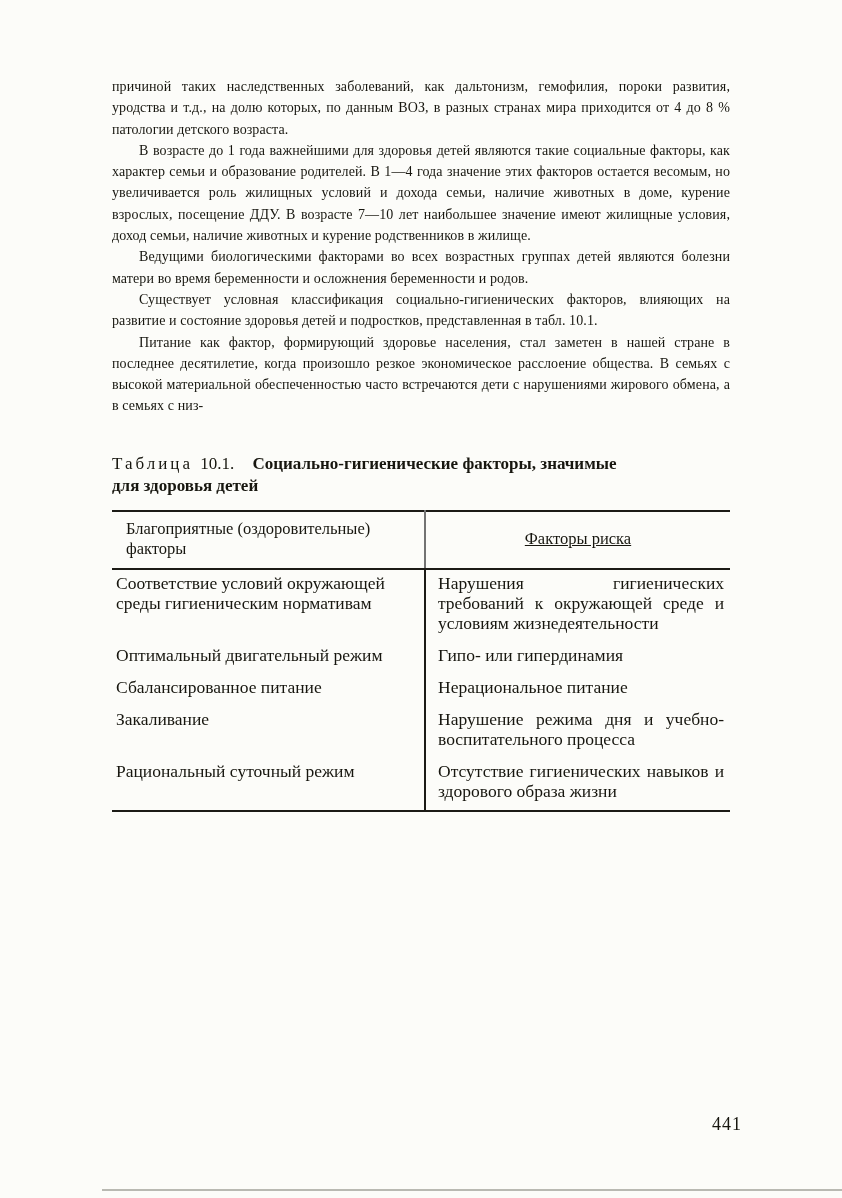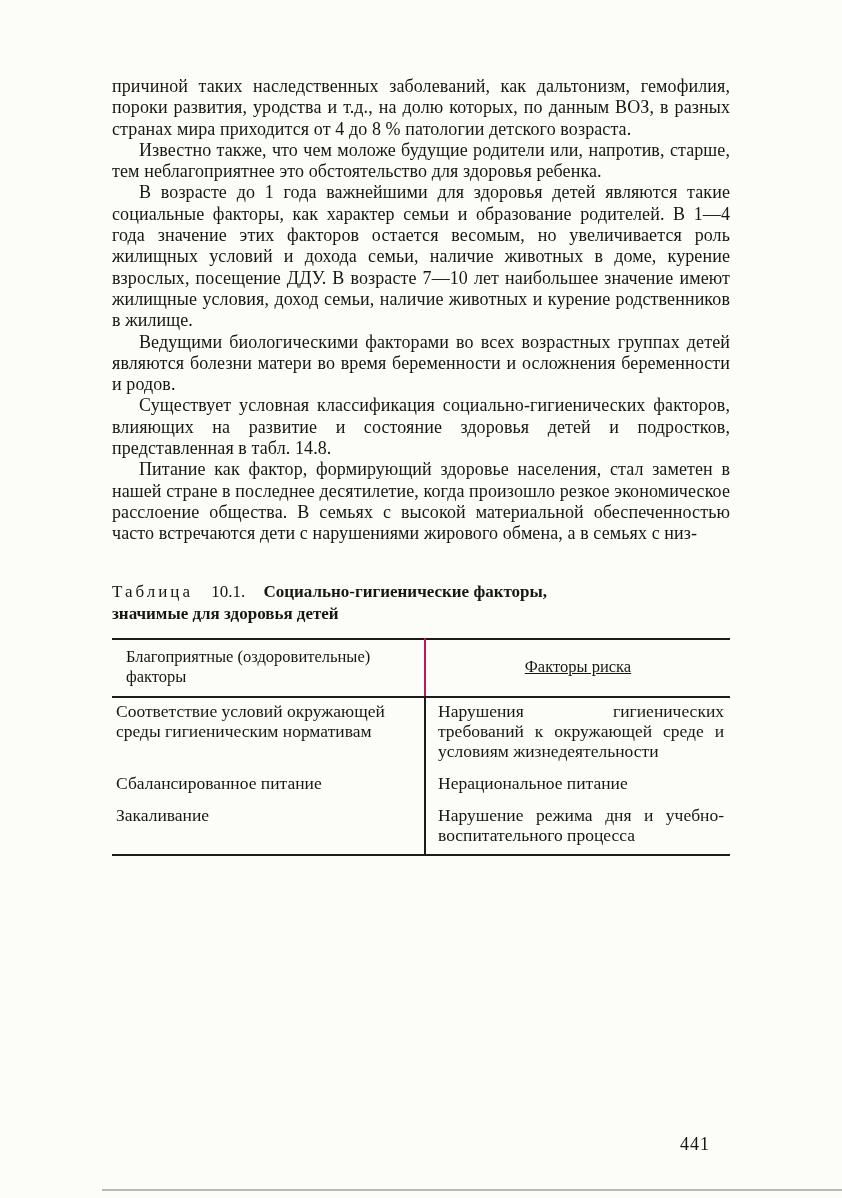--- a/index.html
+++ b/index.html
@@ -17,38 +17,38 @@
     color: #17160f;
   }
   .text-column {
     position: absolute;
     left: 112px;
     top: 76px;
     width: 618px;
   }
   .para {
     margin: 0;
-    font-size: 18px;
+    font-size: 14px;
     line-height: 21.3px;
     text-align: justify;
     letter-spacing: 0.1px;
   }
   .para.indent { text-indent: 27px; }
   .bold { font-weight: normal; }
 
   .table-caption {
     margin: 36px 0 0 0;
     width: 505px;
     font-size: 17px;
     line-height: 22px;
     text-align: left;
   }
   .caption-label {
     letter-spacing: 3px;
-    margin-right: 14px;
+    margin-right: 3px;
   }
   .caption-number { margin-right: 14px; }
   .caption-title { font-weight: bold; }
 
   .data-table {
     width: 618px;
     margin-top: 13px;
     border-collapse: collapse;
     border-top: 2px solid #1c1b16;
     border-bottom: 2px solid #1c1b16;
@@ -59,67 +59,65 @@
     font-weight: normal;
     font-size: 16.5px;
     border-bottom: 2px solid #1c1b16;
     padding: 7px 6px 9px 6px;
     vertical-align: middle;
   }
   .data-table th.col-left {
     width: 292px;
     text-align: left;
     padding-left: 14px;
-    border-right: 2px solid #be185d;
+    border-right: 2px solid #737373;
   }
   .data-table th.col-right { text-align: center; text-decoration: underline; }
   .data-table td {
     vertical-align: top;
     padding: 3px 6px 9px 2px;
   }
   .data-table td.col-left {
     border-right: 2px solid #1c1b16;
     padding-left: 4px;
     padding-right: 2px;
     text-align: left;
   }
   .data-table td.col-right {
     padding-left: 12px;
     text-align: justify;
   }
 
   .page-number {
     position: absolute;
     top: 1114px;
-    left: 680px;
+    left: 712px;
     font-size: 18px;
     letter-spacing: 1px;
-    margin-top: 20px;
   }
   .scan-edge {
     position: absolute;
     left: 102px;
     top: 1189px;
     width: 740px;
     height: 2px;
     background: #b9b9b2;
   }
 </style>
 </head>
 <body>
 
 <div class="page">
   <div class="text-column">
 
     <div id="paragraphs">
         <p class="para"><span>причиной таких наследственных заболеваний, как дальтонизм, гемофилия, пороки развития, уродства и т.д., на долю которых, по данным ВОЗ, в разных странах мира приходится от 4 до 8 % патологии детского возраста.</span></p>
-        <p class="para indent"><span>Известно также, что чем моложе будущие родители или, напротив, старше, тем неблагоприятнее это обстоятельство для здоровья ребенка.</span></p>
         <p class="para indent"><span>В возрасте до 1 года важнейшими для здоровья детей являются такие </span><span class="bold">социальные факторы,</span><span> как характер семьи и образование родителей. В 1—4 года значение этих факторов остается весомым, но увеличивается роль жилищных условий и дохода семьи, наличие животных в доме, курение взрослых, посещение ДДУ. В возрасте 7—10 лет наибольшее значение имеют жилищные условия, доход семьи, наличие животных и курение родственников в жилище.</span></p>
         <p class="para indent"><span>Ведущими </span><span class="bold">биологическими факторами</span><span> во всех возрастных группах детей являются болезни матери во время беременности и осложнения беременности и родов.</span></p>
-        <p class="para indent"><span>Существует условная классификация социально-гигиенических факторов, влияющих на развитие и состояние здоровья детей и подростков, представленная в табл. 14.8.</span></p>
+        <p class="para indent"><span>Существует условная классификация социально-гигиенических факторов, влияющих на развитие и состояние здоровья детей и подростков, представленная в табл. 10.1.</span></p>
         <p class="para indent"><span class="bold">Питание</span><span> как фактор, формирующий здоровье населения, стал заметен в нашей стране в последнее десятилетие, когда произошло резкое экономическое расслоение общества. В семьях с высокой материальной обеспеченностью часто встречаются дети с нарушениями жирового обмена, а в семьях с низ-</span></p>
       </div>
 
     <p class="table-caption">
       <span class="caption-label">Таблица</span>
       <span class="caption-number">10.1.</span>
       <span class="caption-title">Социально-гигиенические факторы, значимые для здоровья детей</span>
     </p>
 
     <table class="data-table">
@@ -128,26 +126,34 @@
           <th class="col-left">Благоприятные (оздоровительные) факторы</th>
           <th class="col-right">Факторы риска</th>
         </tr>
       </thead>
       <tbody id="table-body">
           <tr>
             <td class="col-left">Соответствие условий окружающей среды гигиеническим нормативам</td>
             <td class="col-right">Нарушения гигиенических требований к окружающей среде и условиям жизнедеятельности</td>
           </tr>
           <tr>
+            <td class="col-left">Оптимальный двигательный режим</td>
+            <td class="col-right">Гипо- или гипердинамия</td>
+          </tr>
+          <tr>
             <td class="col-left">Сбалансированное питание</td>
             <td class="col-right">Нерациональное питание</td>
           </tr>
           <tr>
             <td class="col-left">Закаливание</td>
             <td class="col-right">Нарушение режима дня и учебно-воспитательного процесса</td>
+          </tr>
+          <tr>
+            <td class="col-left">Рациональный суточный режим</td>
+            <td class="col-right">Отсутствие гигиенических навыков и здорового образа жизни</td>
           </tr>
         </tbody>
     </table>
 
   </div>
 
   <div class="page-number">441</div>
   <div class="scan-edge"></div>
 </div>
 

